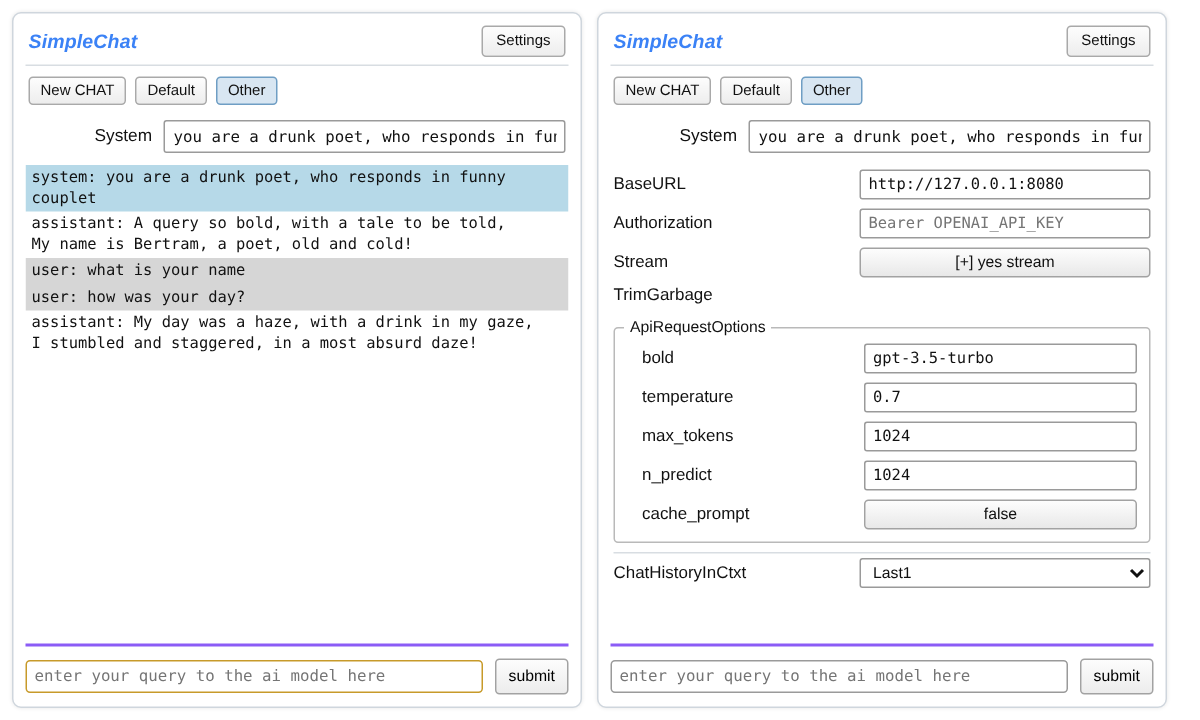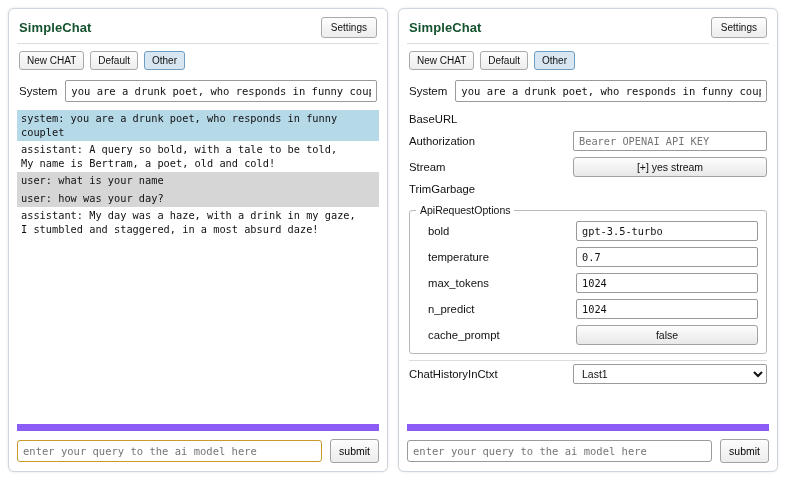--- a/index.html
+++ b/index.html
@@ -35,22 +35,23 @@
   .titlebar {
     display: flex;
     align-items: center;
     justify-content: space-between;
     border-bottom: 1px solid #d8dde2;
     padding: 2px 2px 5px 2px;
   }
   .app-title {
     font-size: 13px;
     font-weight: bold;
-    color: #14532d;
+    color: #3b82f6;
     letter-spacing: 0.1px;
+    font-style: italic;
   }
   .btn {
     font-family: "Liberation Sans", sans-serif;
     font-size: 10px;
     color: #111;
     background: linear-gradient(#fdfdfd, #ededed);
     border: 1px solid #a9a9a9;
     border-radius: 3px;
     padding: 2px 7px;
     line-height: 13px;
@@ -65,20 +66,21 @@
   .tabrow {
     display: flex;
     gap: 6px;
     padding: 7px 2px 6px 2px;
   }
   .sysrow {
     display: flex;
     align-items: center;
     gap: 8px;
     padding: 4px 2px 6px 2px;
+    margin-left: 44px;
   }
   .sysrow .lbl {
     font-size: 11.5px;
     color: #111;
   }
   .txtinput {
     font-family: "DejaVu Sans Mono", monospace;
     font-size: 10.5px;
     color: #111;
     background: #ffffff;
@@ -108,21 +110,21 @@
     white-space: pre-wrap;
   }
   .msg.system { background: #b6d9e8; }
   .msg.user { background: #d6d6d6; }
   .msg.assistant { background: transparent; }
 
   .bottombar {
     display: flex;
     align-items: center;
     gap: 8px;
-    border-top: 7px solid #8b5cf6;
+    border-top: 2px solid #8b5cf6;
     padding-top: 8px;
     margin-top: 4px;
   }
   .bottombar .query {
     flex: 1;
     border: 1px solid #c79a2a;
     border-radius: 3px;
     color: #555;
   }
   .bottombar .query.plain {
@@ -264,20 +266,23 @@
 
     <div class="sysrow">
       <span class="lbl">System</span>
       <input class="txtinput" value="you are a drunk poet, who responds in funny couplet" style="">
     </div>
 
     <div class="settings-area">
 
       <div class="frow">
         <span class="lbl">BaseURL</span>
+        <span class="ctl">
+          <input class="ctlinput" value="http://127.0.0.1:8080" style="">
+        </span>
       </div>
 
       <div class="frow">
         <span class="lbl">Authorization</span>
         <span class="ctl">
           <input class="ctlinput placeholder" placeholder="Bearer OPENAI_API_KEY" style="">
         </span>
       </div>
 
       <div class="frow">

